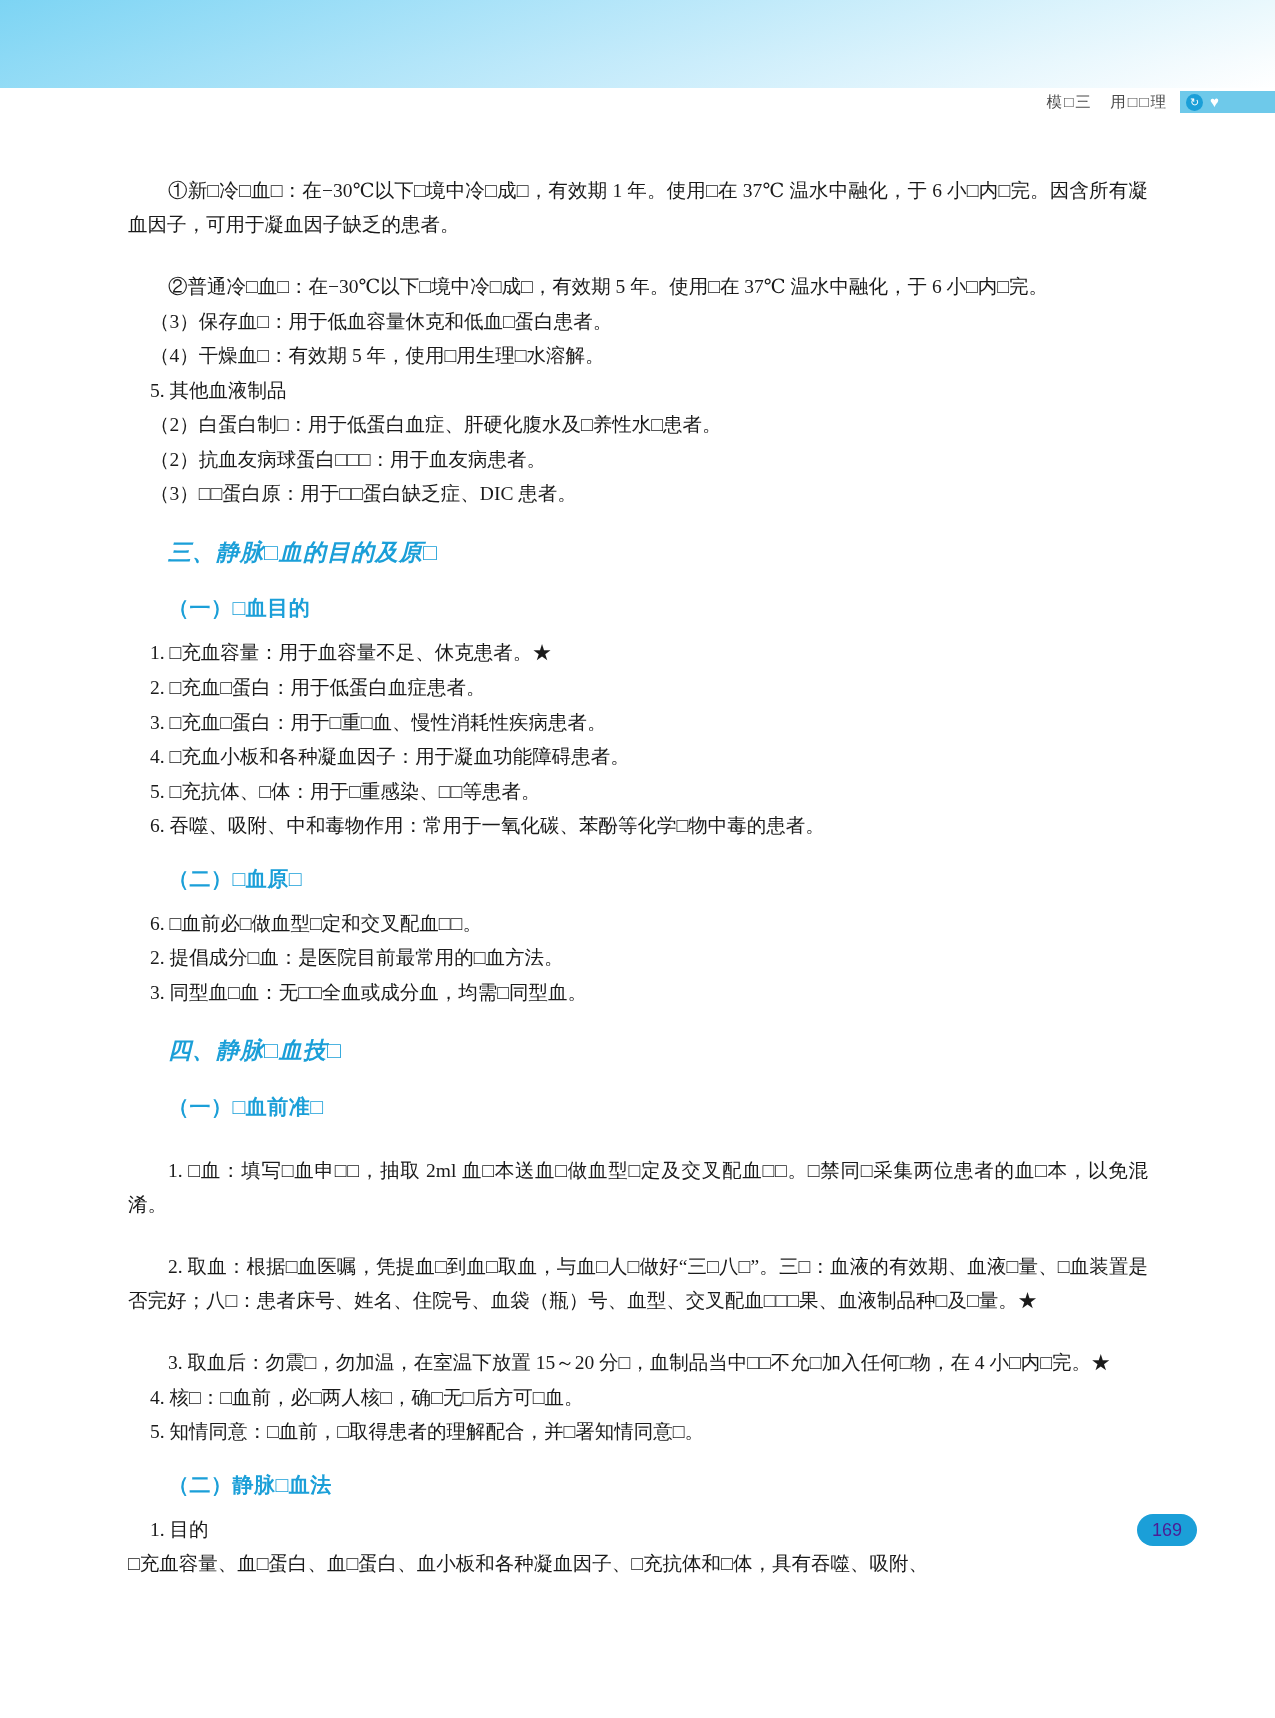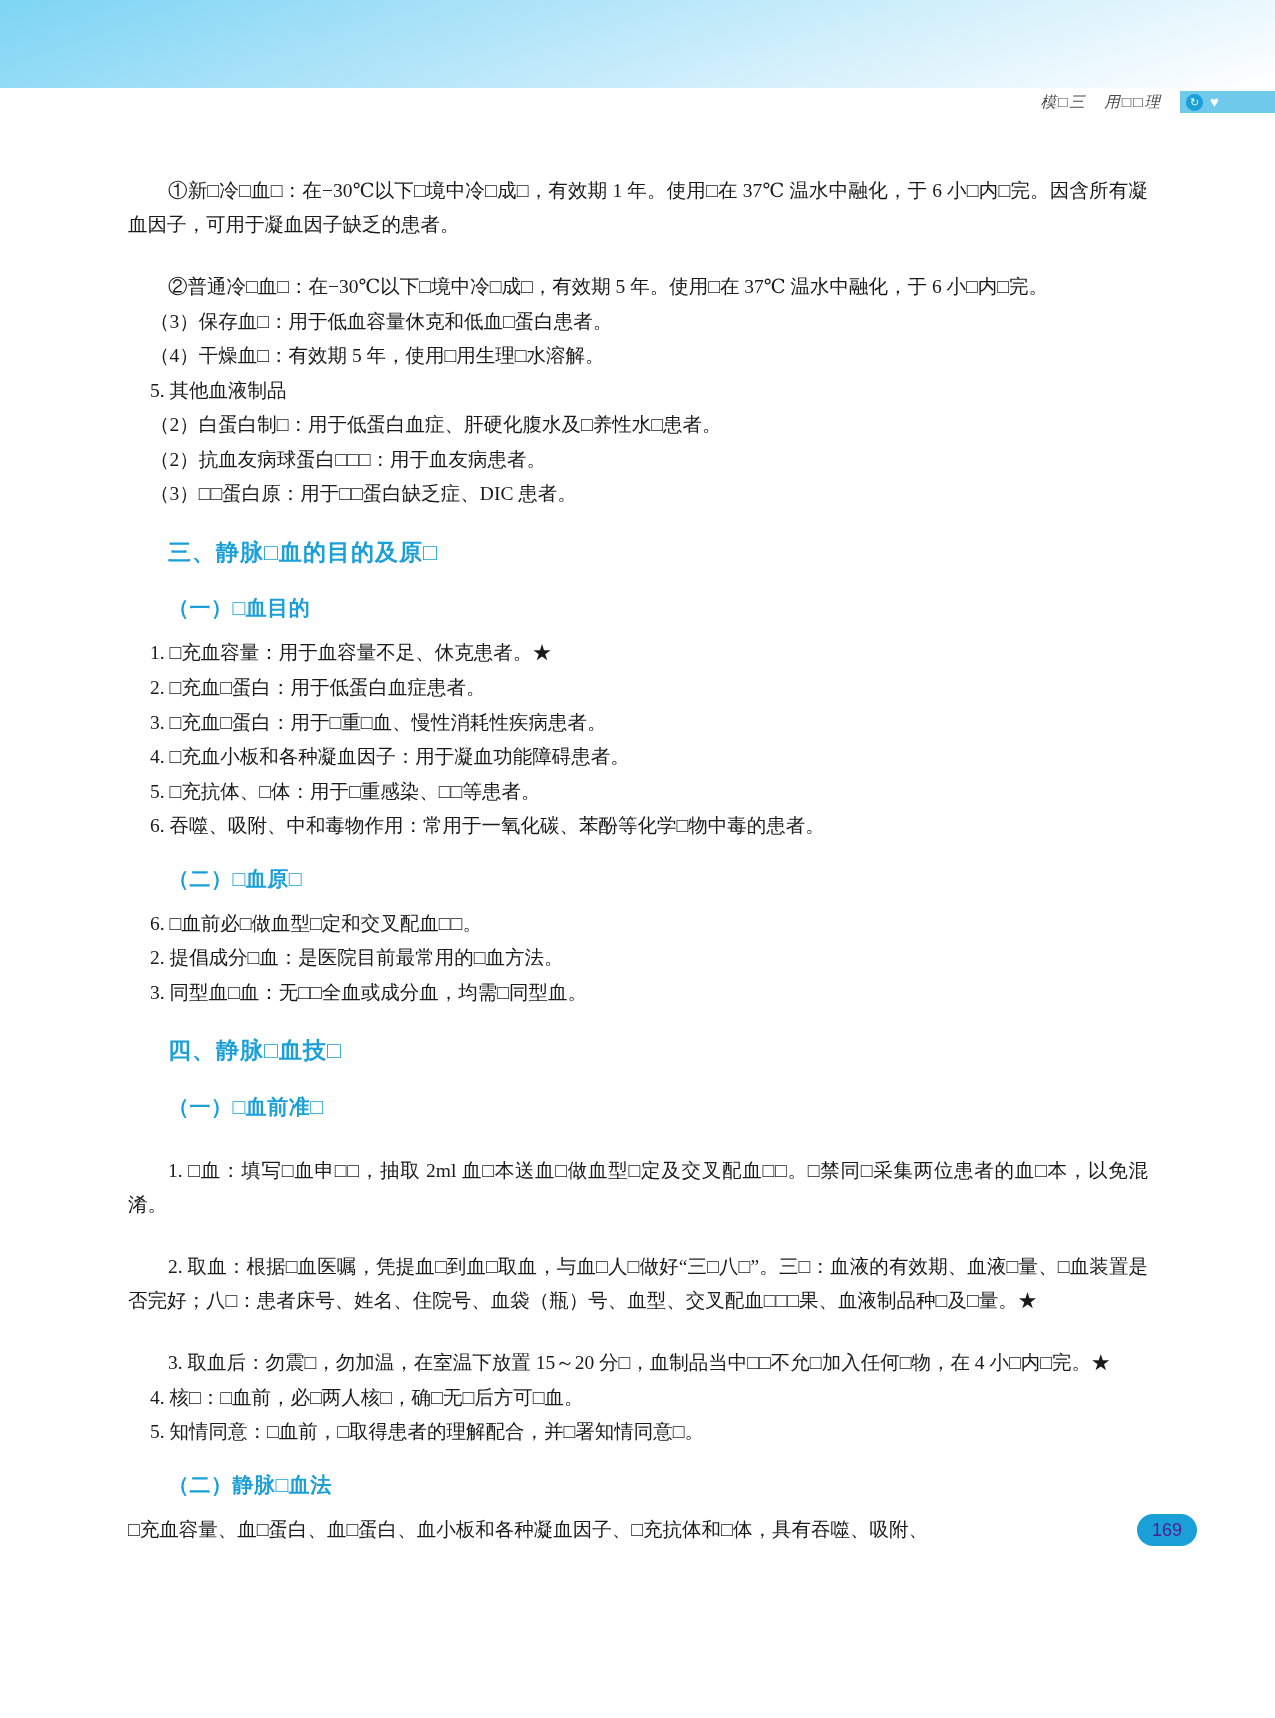--- a/index.html
+++ b/index.html
@@ -43,23 +43,22 @@
     height: 32px;
     display: flex;
     align-items: center;
     justify-content: flex-end;
   }
   .header-text {
     font-family: "Liberation Sans", sans-serif;
     font-size: 15.5px;
     color: #4a4a4a;
     letter-spacing: 2px;
-    margin-right: 18px;
+    margin-right: 12px;
     white-space: nowrap;
-    font-style: italic;
   }
   .header-swatch {
     width: 95px;
     height: 22px;
     background: #6ec9ea;
     display: flex;
     align-items: center;
     padding-left: 6px;
     box-sizing: border-box;
   }
@@ -108,20 +107,21 @@
     text-indent: 22px;
   }
 
   h2.sec {
     font-family: "Liberation Sans", sans-serif;
     font-size: 23px;
     color: #1b9fd8;
     font-weight: bold;
     margin: 22px 0 14px 40px;
     letter-spacing: 1px;
+    font-style: italic;
   }
   h3.sub {
     font-family: "Liberation Sans", sans-serif;
     font-size: 21px;
     color: #1b9fd8;
     font-weight: bold;
     margin: 18px 0 10px 40px;
     letter-spacing: 0.5px;
   }
   .block {
@@ -196,18 +196,19 @@
   <div class="block">
     <p class="indent">1. □血：填写□血申□□，抽取 2ml 血□本送血□做血型□定及交叉配血□□。□禁同□采集两位患者的血□本，以免混淆。</p>
     <p class="indent">2. 取血：根据□血医嘱，凭提血□到血□取血，与血□人□做好“三□八□”。三□：血液的有效期、血液□量、□血装置是否完好；八□：患者床号、姓名、住院号、血袋（瓶）号、血型、交叉配血□□□果、血液制品种□及□量。★</p>
     <p class="indent">3. 取血后：勿震□，勿加温，在室温下放置 15～20 分□，血制品当中□□不允□加入任何□物，在 4 小□内□完。★</p>
     <p class="listline">4. 核□：□血前，必□两人核□，确□无□后方可□血。</p>
     <p class="listline">5. 知情同意：□血前，□取得患者的理解配合，并□署知情同意□。</p>
   </div>
 
   <h3 class="sub">（二）静脉□血法</h3>
   <div class="block">
+    <p class="listline">1. 目的</p>
     <p class="noindent">□充血容量、血□蛋白、血□蛋白、血小板和各种凝血因子、□充抗体和□体，具有吞噬、吸附、</p>
   </div>
 
 </div>
 
 <div class="page-badge">169</div>
 
 </body></html>

